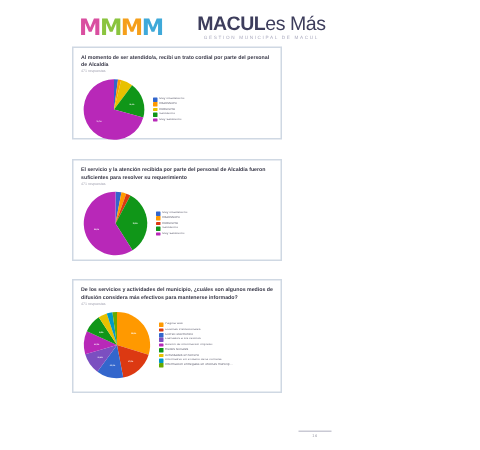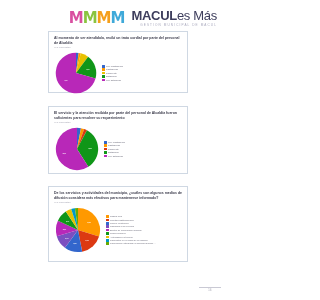--- a/index.html
+++ b/index.html
@@ -26,21 +26,21 @@
   .logo-m{
     font-size:15px;line-height:15px;font-weight:bold;
     font-family:"DejaVu Sans", sans-serif;
     letter-spacing:-1px;
   }
   .logo-m.m1{color:#d94fa0;}
   .logo-m.m2{color:#8ac43f;}
   .logo-m.m3{color:#f59f1b;}
   .logo-m.m4{color:#3fa9d9;}
   .logo-word{
-    margin-left:4px;display:flex;flex-direction:column;align-items:flex-end;
+    margin-left:20px;display:flex;flex-direction:column;align-items:center;
   }
   .logo-word-top{
     font-size:13px;line-height:13px;font-weight:bold;color:#3d3d5c;
     font-family:"Liberation Sans", sans-serif;letter-spacing:-0.3px;
     white-space:nowrap;
   }
   .logo-word-top .light{font-weight:normal;}
   .logo-word-sub{
     font-size:3.1px;line-height:4px;color:#a9a9bd;letter-spacing:1.1px;
     white-space:nowrap;margin-top:1px;

